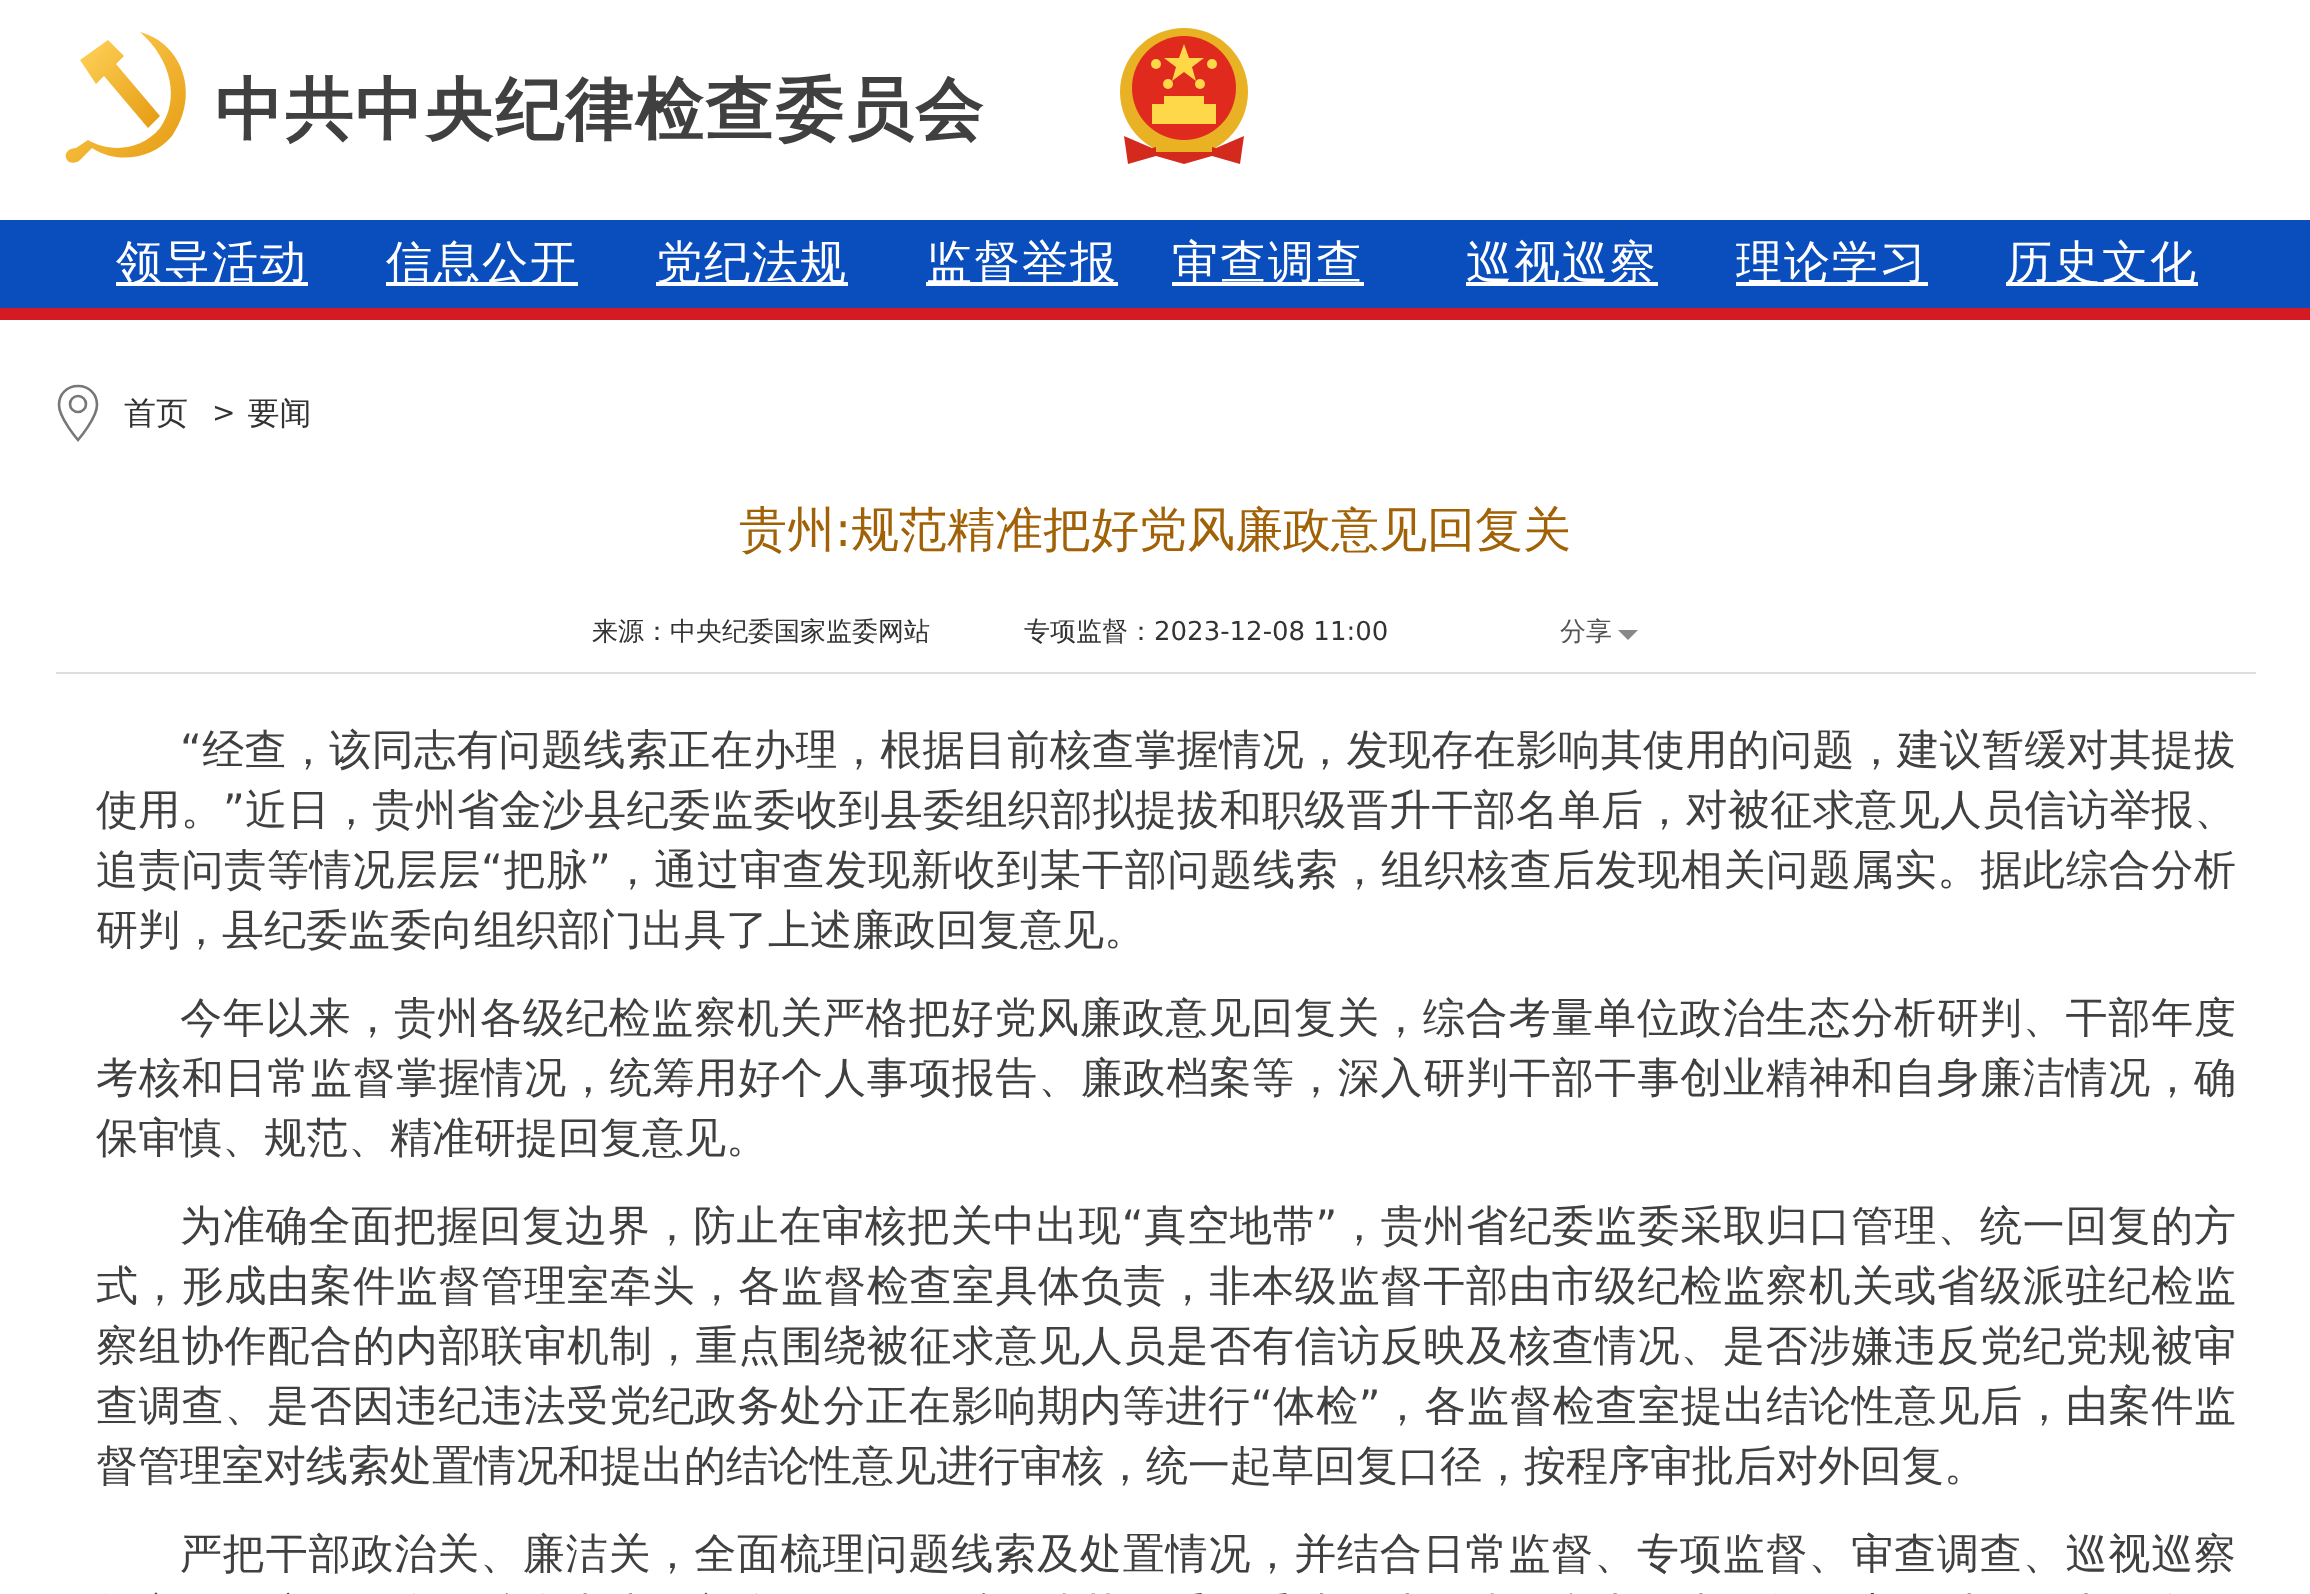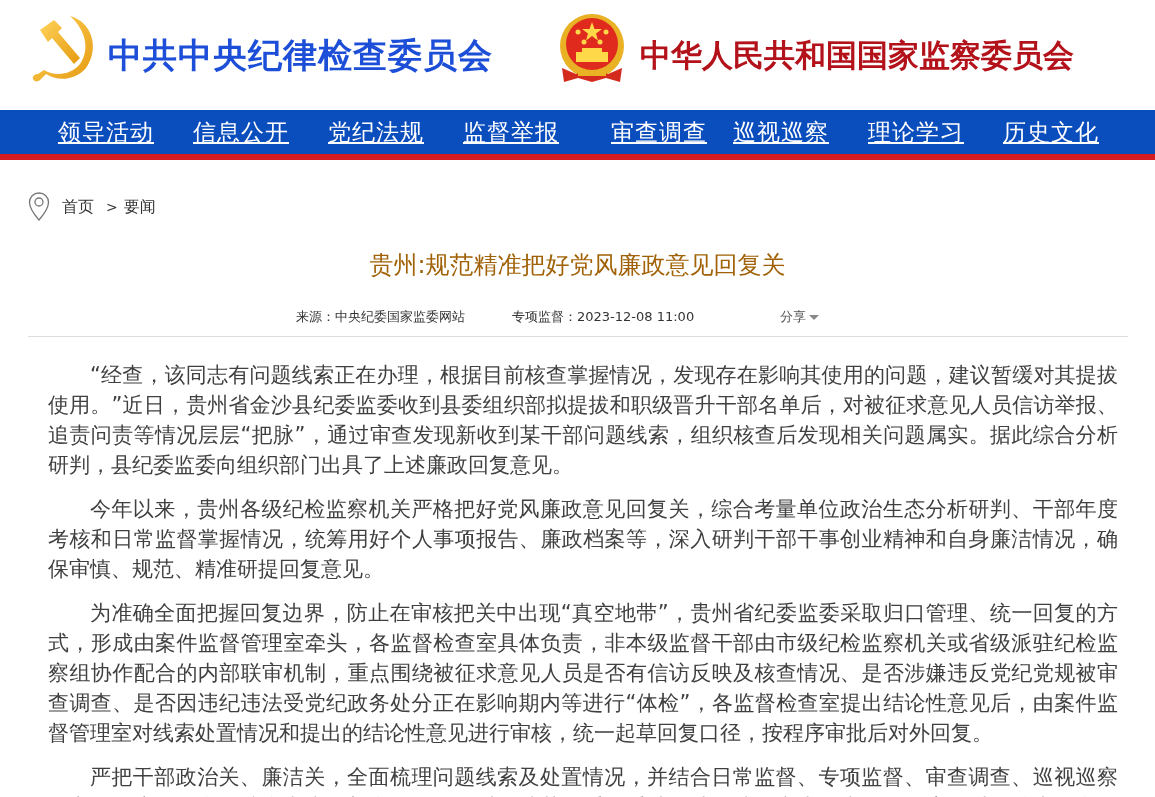--- a/index.html
+++ b/index.html
@@ -1,21 +1,21 @@
 <!DOCTYPE html>
 <html><head>
 <meta charset="utf-8">
 <style>
   * { margin: 0; padding: 0; box-sizing: border-box; }
   html, body { width: 1155px; height: 797px; overflow: hidden; background: #ffffff; }
   body { font-family: "DejaVu Sans", "Liberation Sans", sans-serif; color: #333; position: relative; }
 
   .header { position: absolute; left: 0; top: 0; width: 1155px; height: 110px; background: #fff; }
   .logo-left { position: absolute; left: 30px; top: 12px; width: 70px; height: 74px; }
-  .title-left { position: absolute; left: 108px; top: 34px; font-family: "DejaVu Serif", "Liberation Serif", serif; font-weight: bold; font-size: 34px; color: #1d4ed8; letter-spacing: 1px; line-height: 42px; white-space: nowrap; }
+  .title-left { position: absolute; left: 108px; top: 34px; font-family: "DejaVu Serif", "Liberation Serif", serif; font-weight: bold; font-size: 34px; color: #404040; letter-spacing: 1px; line-height: 42px; white-space: nowrap; }
   .logo-right { position: absolute; left: 556px; top: 12px; width: 72px; height: 76px; }
   .title-right { position: absolute; left: 640px; top: 34px; font-family: "DejaVu Serif", "Liberation Serif", serif; font-weight: bold; font-size: 31px; color: #b3121b; letter-spacing: 0px; line-height: 42px; white-space: nowrap; }
 
   .nav { position: absolute; left: 0; top: 110px; width: 1155px; height: 44px; background: #0a4dbd; }
   .nav-red { position: absolute; left: 0; top: 154px; width: 1155px; height: 6px; background: #d41a22; }
   .nav ul { list-style: none; position: absolute; left: 0; top: 0; height: 44px; width: 1155px; }
   .nav li { position: absolute; top: 0; height: 44px; line-height: 44px; font-family: "DejaVu Serif", "Liberation Serif", serif; font-size: 23px; color: #ffffff; cursor: pointer; white-space: nowrap; letter-spacing: 1px; text-decoration: underline; }
 
   .breadcrumb { position: absolute; left: 28px; top: 192px; height: 30px; display: flex; align-items: center; font-size: 16px; color: #333; }
   .breadcrumb .pin { width: 22px; height: 30px; margin-right: 12px; }
@@ -56,30 +56,29 @@
     <polygon points="36,10 38.5,17 46,17 40,21.5 42,28.5 36,24 30,28.5 32,21.5 26,17 33.5,17" fill="#ffd84a"></polygon>
     <circle cx="22" cy="20" r="2.5" fill="#ffd84a"></circle>
     <circle cx="50" cy="20" r="2.5" fill="#ffd84a"></circle>
     <circle cx="28" cy="30" r="2.5" fill="#ffd84a"></circle>
     <circle cx="44" cy="30" r="2.5" fill="#ffd84a"></circle>
     <rect x="20" y="40" width="32" height="10" fill="#ffd84a"></rect>
     <rect x="26" y="36" width="20" height="5" fill="#ffd84a"></rect>
     <path d="M6 56 L20 62 L36 58 L52 62 L66 56 L64 70 L50 66 L36 70 L22 66 L8 70 Z" fill="#d42a1e"></path>
     <rect x="22" y="58" width="28" height="6" fill="#e8b224"></rect>
   </svg>
-  <div class="title-right">中华人民共和国国家监察委员会</div>
 </div>
 
 <nav class="nav">
   <ul>
     <li style="left:58px;">领导活动</li>
     <li style="left:193px;text-align:right;">信息公开</li>
     <li style="left:328px;">党纪法规</li>
     <li style="left:463px;">监督举报</li>
-    <li style="left:611px;">审查调查</li>
+    <li style="left:586px;">审查调查</li>
     <li style="left:868px;">理论学习</li>
     <li style="left:733px;">巡视巡察</li>
     <li style="left:1003px;">历史文化</li>
   </ul>
 </nav>
 <div class="nav-red"></div>
 
 <div class="breadcrumb">
   <svg class="pin" viewBox="0 0 22 30">
     <path d="M11 1 C5.5 1 1.5 5 1.5 10.5 C1.5 17 11 28 11 28 C11 28 20.5 17 20.5 10.5 C20.5 5 16.5 1 11 1 Z" fill="none" stroke="#777" stroke-width="1.3"></path>

